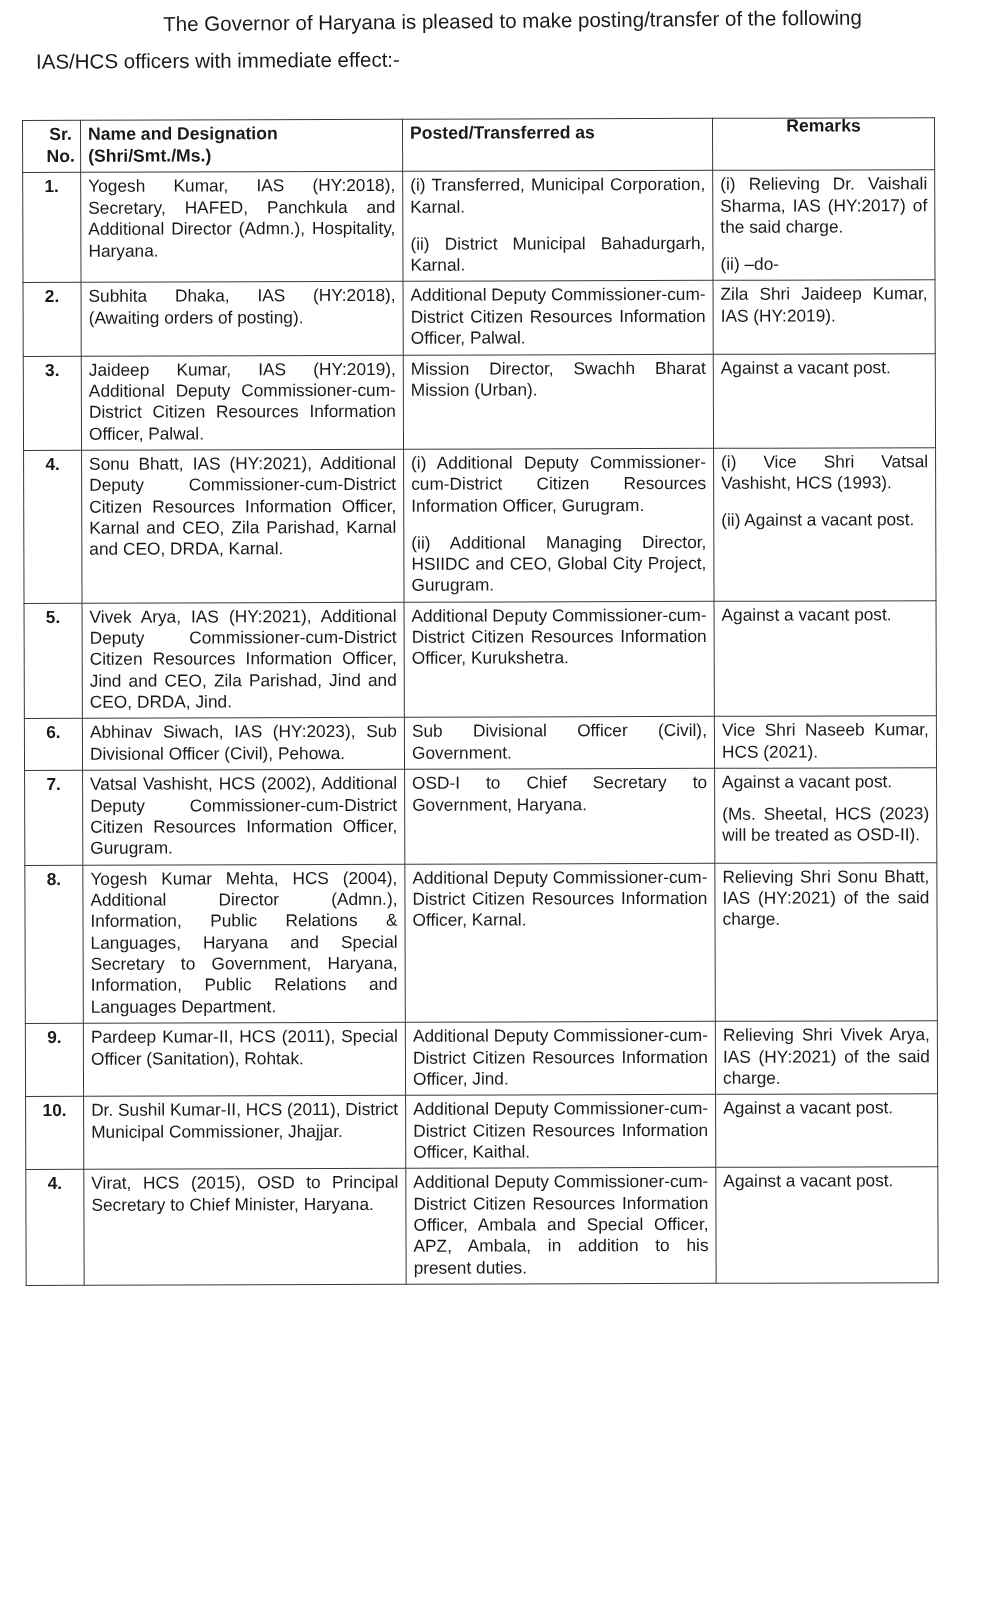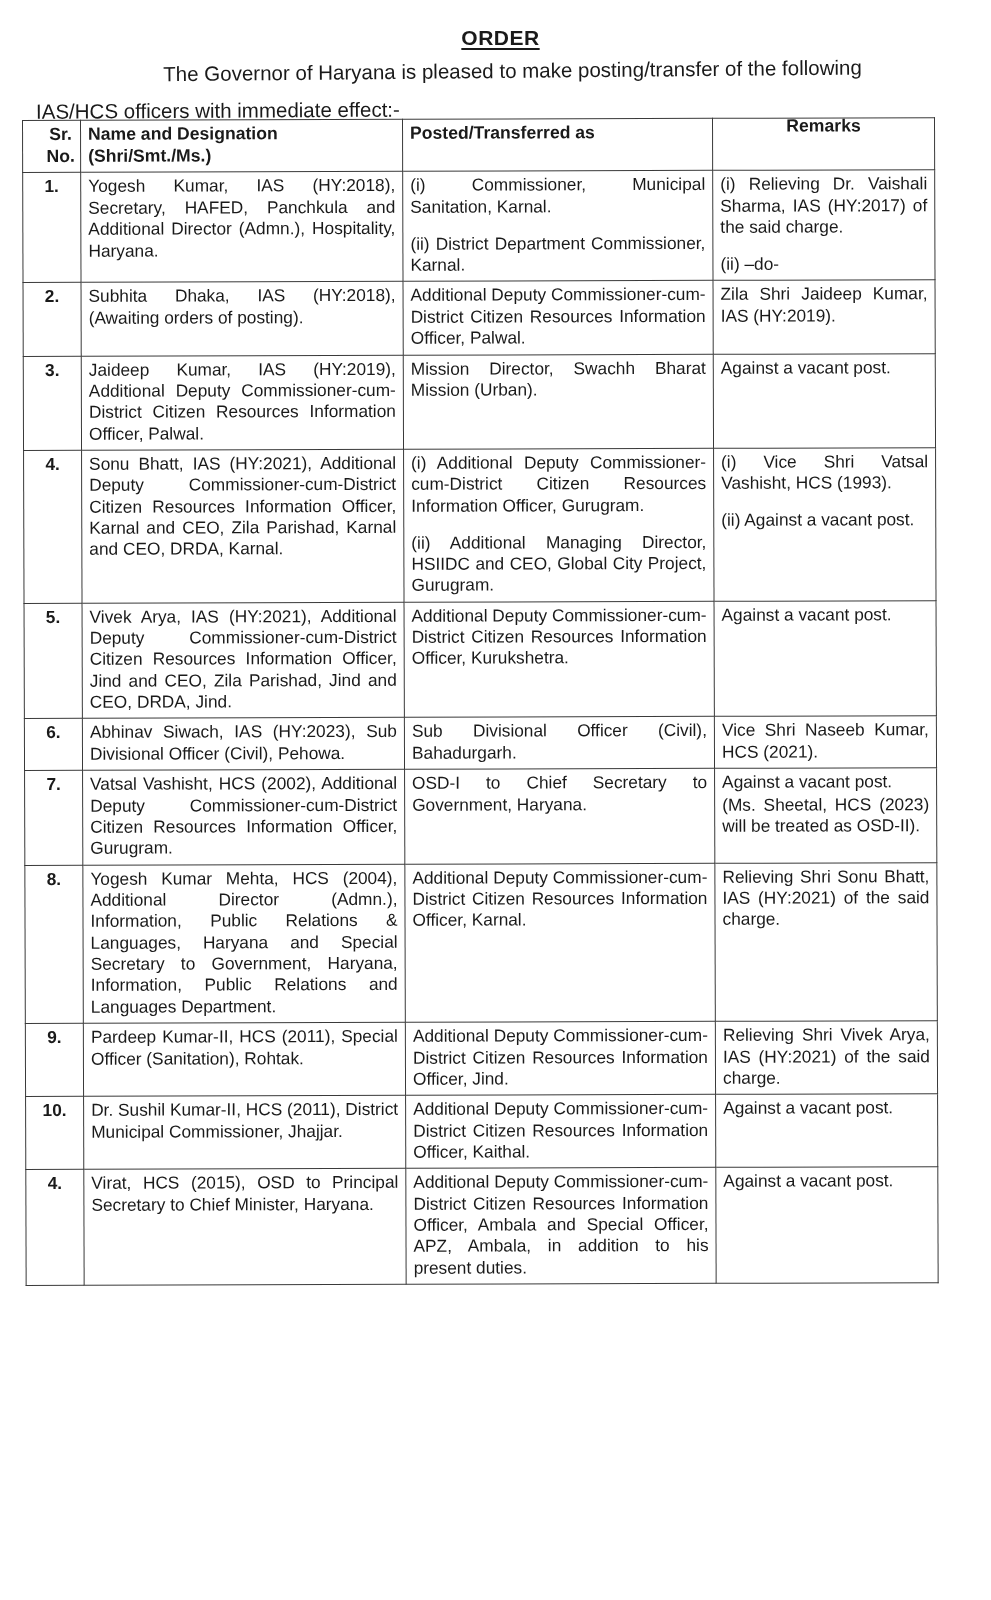--- a/index.html
+++ b/index.html
@@ -114,28 +114,27 @@
   }
 
   .just {
     text-align: justify;
     text-align-last: left;
     hyphens: none;
   }
 
   .blk { display: block; }
   .blk + .blk { margin-top: 0.90em; }
-  .blk.tight + .blk.tight { margin-top: 1px; }
+  .blk.tight + .blk.tight { margin-top: 10px; }
 </style>
 </head>
 <body>
 
 <div class="page">
 
-  <div class="order-title">ORDER</div>
 
   <div class="intro-line-1">The Governor of Haryana is pleased to make posting/transfer of the following</div>
 
   <div class="intro-line-2">IAS/HCS officers with immediate effect:-</div>
 
   <div class="table-wrap">
     <table class="order-table">
       <colgroup>
         <col class="c-sr">
           <col class="c-name">
@@ -154,22 +153,22 @@
           </th>
           <th>Posted/Transferred as</th>
           <th class="th-remarks">Remarks</th>
         </tr>
       </thead>
       <tbody id="table-body">
           <tr>
             <td class="sr">1.</td>
             <td class="just">Yogesh Kumar, IAS (HY:2018), Secretary, HAFED, Panchkula and Additional Director (Admn.), Hospitality, Haryana.</td>
             <td>
-              <span class="blk just">(i) Commissioner, Municipal Sanitation, Karnal.</span>
-              <span class="blk just">(ii) District Department Commissioner, Karnal.</span>
+              <span class="blk just">(i) Transferred, Municipal Corporation, Karnal.</span>
+              <span class="blk just">(ii) District Municipal Bahadurgarh, Karnal.</span>
             </td>
             <td>
               <span class="blk just">(i) Relieving Dr. Vaishali Sharma, IAS (HY:2017) of the said charge.</span>
               <span class="blk just">(ii) –do-</span>
             </td>
           </tr>
           <tr>
             <td class="sr">2.</td>
             <td class="just">Subhita Dhaka, IAS (HY:2018), (Awaiting orders of posting).</td>
             <td>
@@ -208,21 +207,21 @@
               <span class="blk just">Additional Deputy Commissioner-cum-District Citizen Resources Information Officer, Kurukshetra.</span>
             </td>
             <td>
               <span class="blk just">Against a vacant post.</span>
             </td>
           </tr>
           <tr>
             <td class="sr">6.</td>
             <td class="just">Abhinav Siwach, IAS (HY:2023), Sub Divisional Officer (Civil), Pehowa.</td>
             <td>
-              <span class="blk just">Sub Divisional Officer (Civil), Bahadurgarh.</span>
+              <span class="blk just">Sub Divisional Officer (Civil), Government.</span>
             </td>
             <td>
               <span class="blk just">Vice Shri Naseeb Kumar, HCS (2021).</span>
             </td>
           </tr>
           <tr>
             <td class="sr">7.</td>
             <td class="just">Vatsal Vashisht, HCS (2002), Additional Deputy Commissioner-cum-District Citizen Resources Information Officer, Gurugram.</td>
             <td>
               <span class="blk just">OSD-I to Chief Secretary to Government, Haryana.</span>

